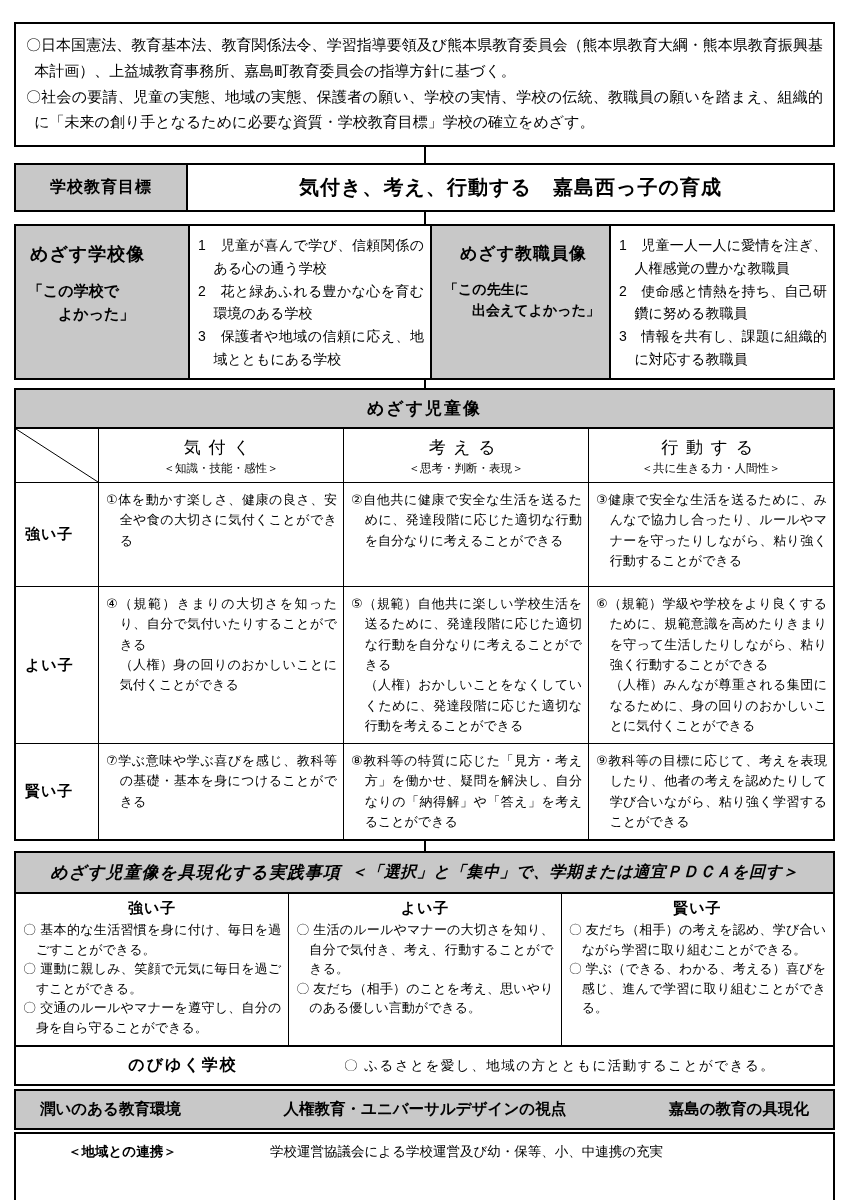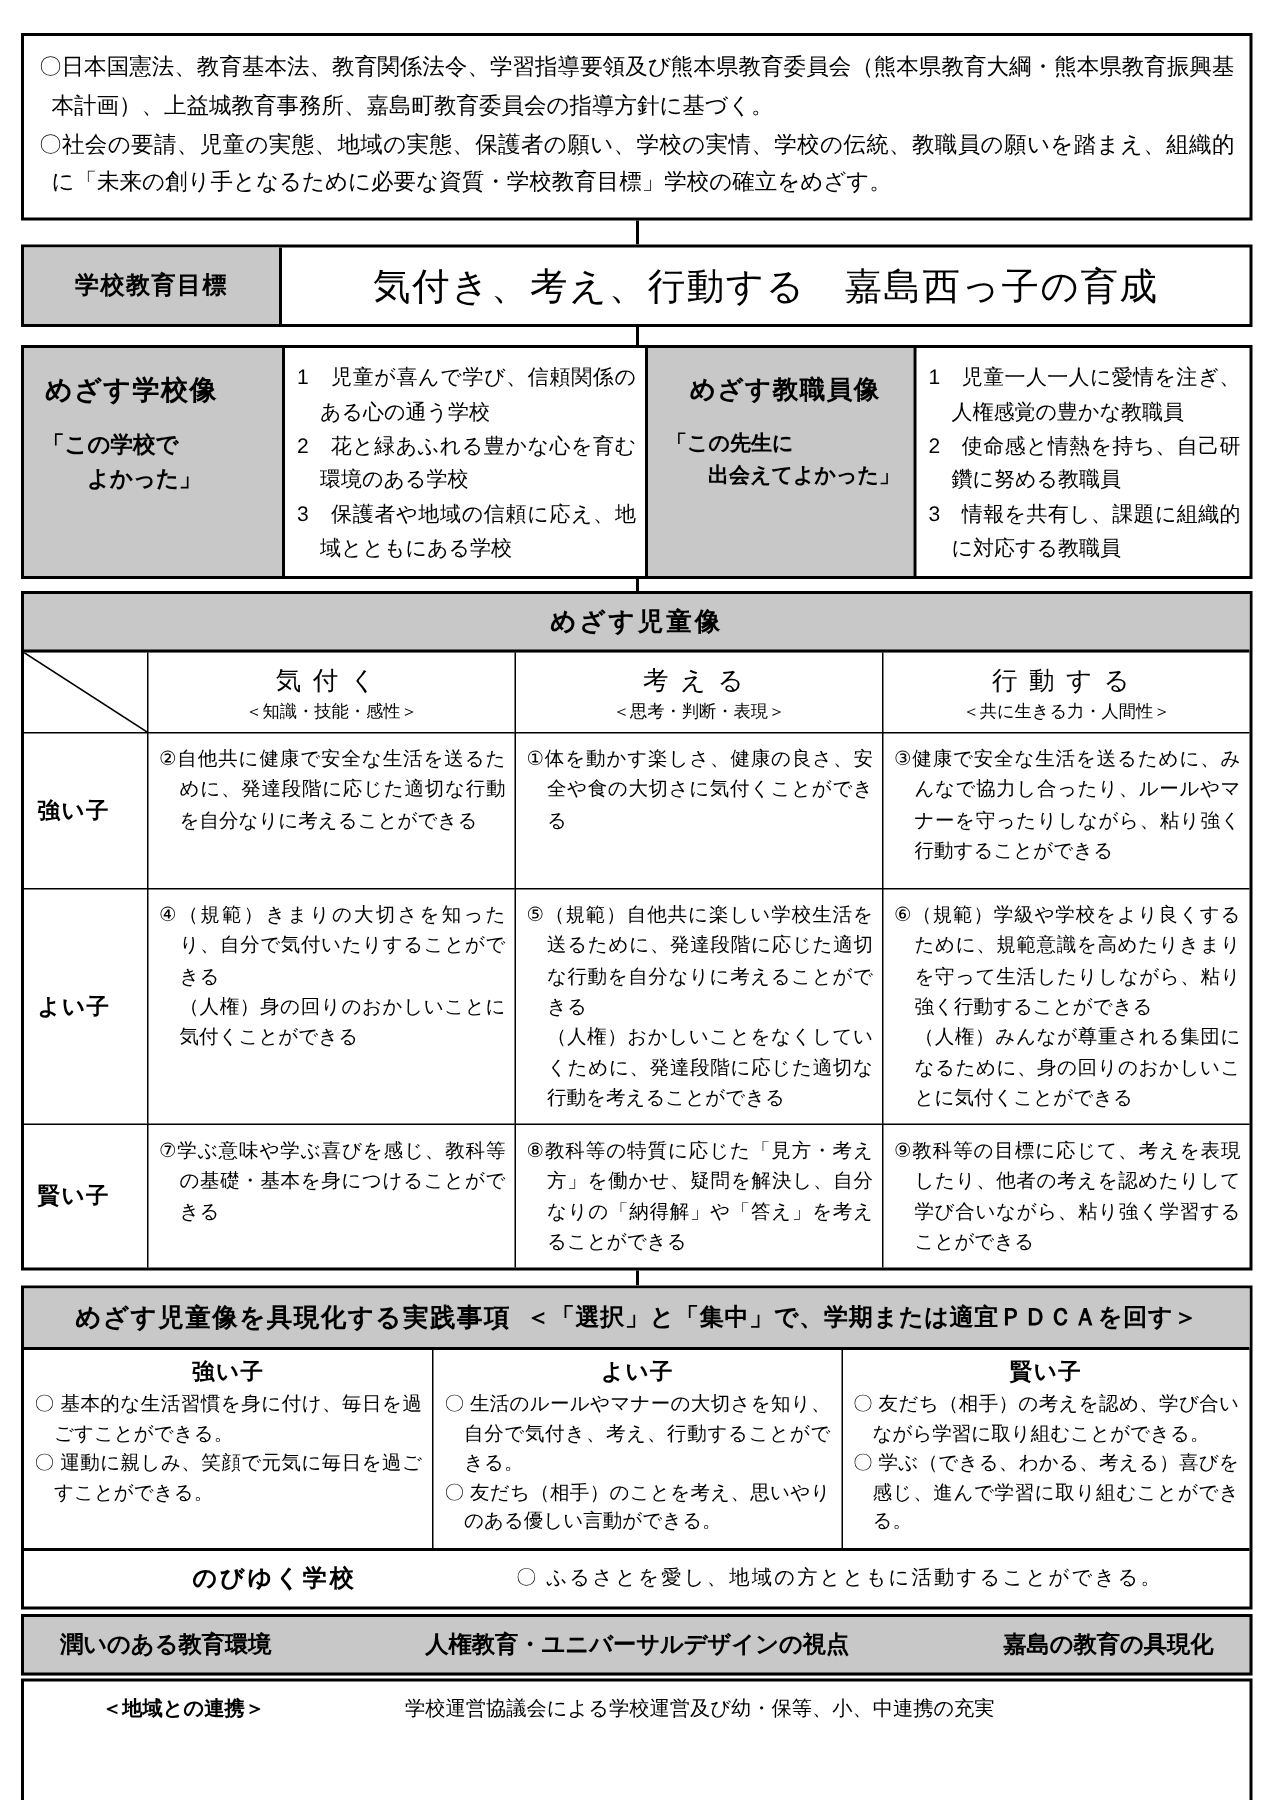--- a/index.html
+++ b/index.html
@@ -28,21 +28,21 @@
   .connector{width:2px;background:#000;margin:0 auto;}
   
   .mokuhyo{display:flex;align-items:stretch;}
   .mokuhyo-label{
     width:172px;background:var(--header-bg);border-right:2px solid var(--border);
     display:flex;align-items:center;justify-content:center;
     font-weight:bold;font-size:16px;letter-spacing:1px;
   }
   .mokuhyo-text{
     flex:1;display:flex;align-items:center;justify-content:center;
-    font-weight:normal;font-size:25px;letter-spacing:1px;
+    font-weight:bold;font-size:20px;letter-spacing:1px;
     padding:9px 4px;white-space:nowrap;border-radius:27px;
   }
   
   .zo-grid{display:grid;grid-template-columns:172px 242px 179px 1fr;min-height:134px;}
   .zo-label{
     background:var(--header-bg);padding:10px 8px 8px 12px;
   }
   .zo-label .zo-title{font-weight:bold;font-size:18px;margin:6px 0 14px 2px;letter-spacing:1px;}
   .zo-label .zo-quote{font-weight:bold;font-size:15px;line-height:1.5;white-space:pre-line;}
   .zo-label2 .zo-title{font-size:17px;text-align:center;}
@@ -67,20 +67,21 @@
   .jido-cell{padding:7px 6px 7px 7px;font-size:13px;line-height:1.56;text-align:justify;}
   .jido-cell .p1{padding-left:1.05em;text-indent:-1.05em;}
   .jido-cell .p2{padding-left:0;margin-left:1.05em;}
   .jido-cell p:empty{display:none;}
   .r1{min-height:104px;}.r2{min-height:142px;}.r3{min-height:78px;}
   
   .jissen-header{
     background:var(--header-bg);border-bottom:2px solid var(--border);
     display:flex;align-items:center;justify-content:center;gap:10px;
     padding:8px 4px;
+    font-style:italic;
   }
   .jissen-header .t{font-weight:bold;font-size:17px;letter-spacing:1px;}
   .jissen-header .n{font-size:16px;font-weight:bold;letter-spacing:.5px;}
   .jissen-grid{display:grid;grid-template-columns:1fr 1fr 1fr;}
   .jissen-col{padding:5px 7px 8px 7px;min-height:128px;}
   .jissen-col + .jissen-col{border-left:1px solid var(--border);}
   .jissen-col .head{text-align:center;font-weight:bold;font-size:15px;margin-bottom:2px;letter-spacing:1px;}
   .jissen-col p{font-size:13px;line-height:1.5;padding-left:1em;text-indent:-1em;text-align:justify;}
   .jissen-col p:empty{display:none;}
   .nobiyuku{
@@ -163,24 +164,24 @@
         <div class="main">考える</div>
         <div class="sub">＜思考・判断・表現＞</div>
       </div>
       <div class="colhead">
         <div class="main">行動する</div>
         <div class="sub">＜共に生きる力・人間性＞</div>
       </div>
 
       <div class="row-label r1">強い子</div>
       <div class="jido-cell r1">
+        <p class="p1">①体を動かす楽しさ、健康の良さ、安全や食の大切さに気付くことができる</p>
+      </div>
+      <div class="jido-cell r1">
         <p class="p1">②自他共に健康で安全な生活を送るために、発達段階に応じた適切な行動を自分なりに考えることができる</p>
-      </div>
-      <div class="jido-cell r1">
-        <p class="p1">①体を動かす楽しさ、健康の良さ、安全や食の大切さに気付くことができる</p>
       </div>
       <div class="jido-cell r1">
         <p class="p1">③健康で安全な生活を送るために、みんなで協力し合ったり、ルールやマナーを守ったりしながら、粘り強く行動することができる</p>
       </div>
 
       <div class="row-label r2">よい子</div>
       <div class="jido-cell r2">
         <p class="p1">④（規範）きまりの大切さを知ったり、自分で気付いたりすることができる</p>
         <p class="p2">（人権）身の回りのおかしいことに気付くことができる</p>
       </div>
@@ -211,20 +212,21 @@
   <div class="box">
     <div class="jissen-header">
       <span class="t">めざす児童像を具現化する実践事項</span>
       <span class="n">＜「選択」と「集中」で、学期または適宜ＰＤＣＡを回す＞</span>
     </div>
     <div class="jissen-grid">
       <div class="jissen-col">
         <div class="head">強い子</div>
         <p>〇 基本的な生活習慣を身に付け、毎日を過ごすことができる。</p>
         <p>〇 運動に親しみ、笑顔で元気に毎日を過ごすことができる。</p>
+        <p>〇 交通のルールやマナーを遵守し、自分の身を自ら守ることができる。</p>
       </div>
       <div class="jissen-col">
         <div class="head">よい子</div>
         <p>〇 生活のルールやマナーの大切さを知り、自分で気付き、考え、行動することができる。</p>
         <p>〇 友だち（相手）のことを考え、思いやりのある優しい言動ができる。</p>
 
       </div>
       <div class="jissen-col">
         <div class="head">賢い子</div>
         <p>〇 友だち（相手）の考えを認め、学び合いながら学習に取り組むことができる。</p>

